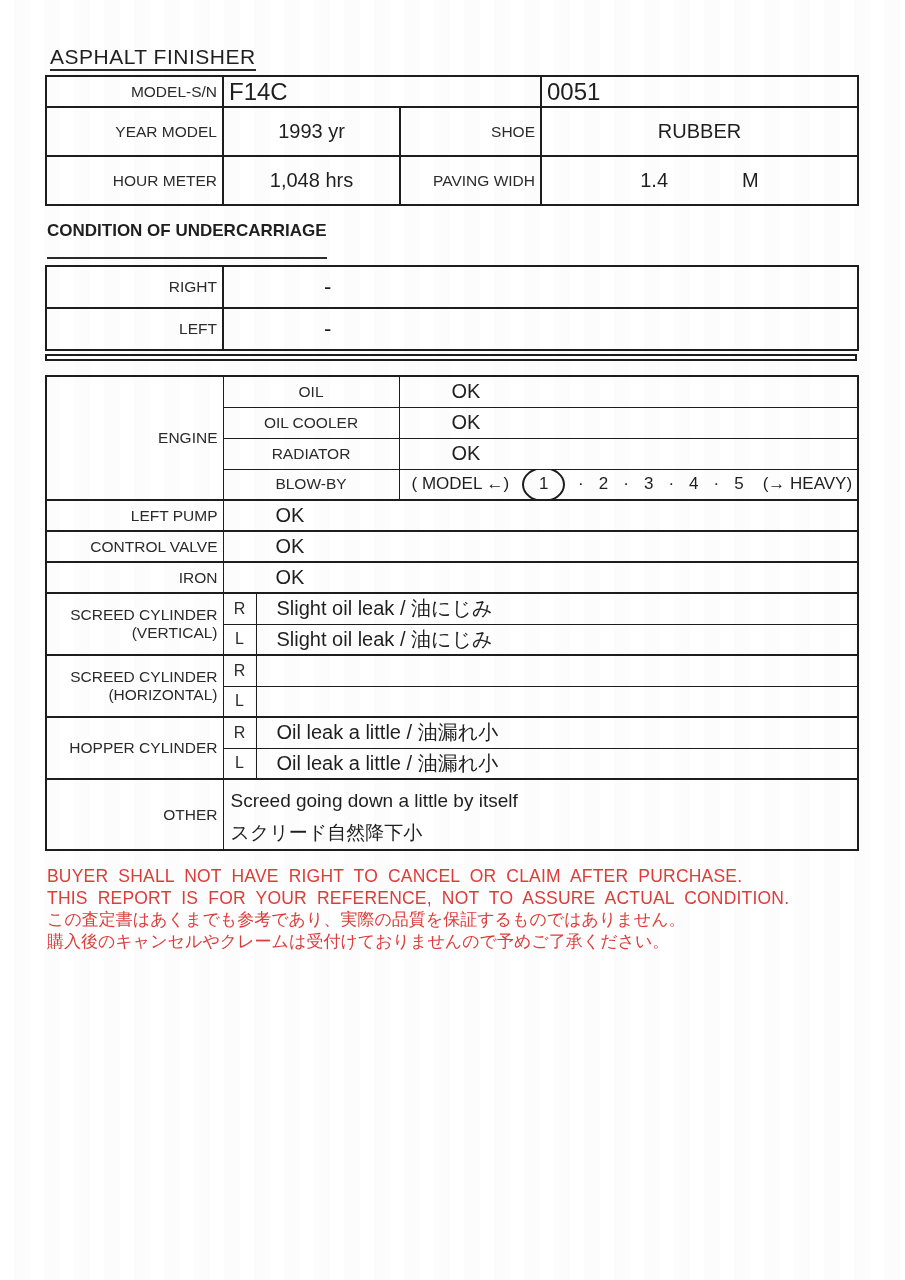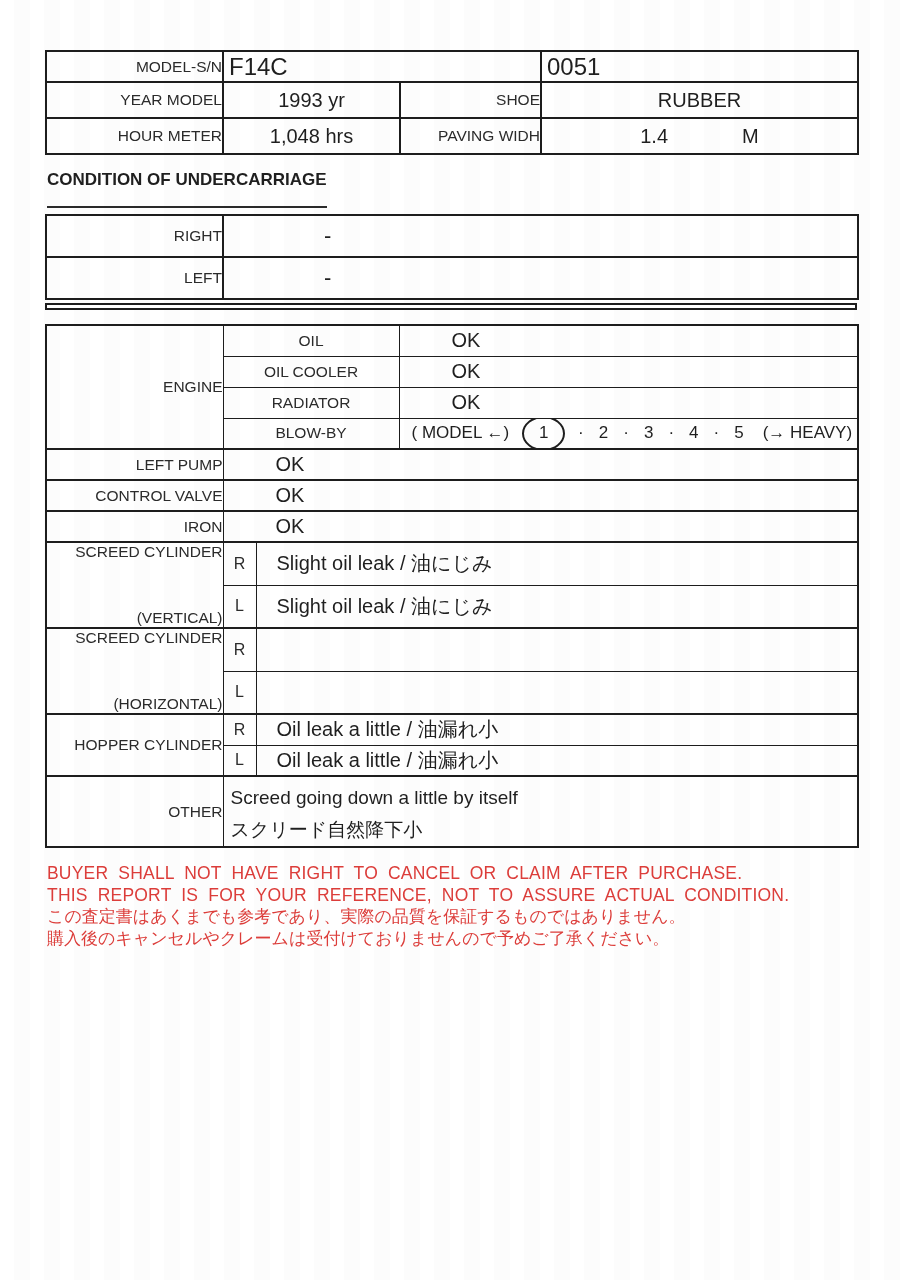--- a/index.html
+++ b/index.html
@@ -24,30 +24,31 @@
     padding-bottom: 1px;
     line-height: 22px;
   }
   table { border-collapse: collapse; table-layout: fixed; width: 812px; }
   table, td { border: 2px solid #1d1d1d; }
   td { overflow: hidden; white-space: nowrap; }
 
   
   .lbl {
     text-align: right;
+    padding-right: 5px;
     font-size: 15.5px;
     color: #2b2b2b;
     line-height: 18px;
   }
   .lbl .lbl2:empty { display: none; }
-  .lbl .lbl2 { display: block; margin-top: 48px; }
+  .lbl .lbl2 { display: block; }
 
   
   #spec { margin-top: 4px; }
-  #spec td { height: 36px; }
+  #spec td { height: 49px; }
   #spec tr:first-child td { height: 31px; }
   .big-val { font-size: 24px; padding-left: 5px; text-align: left; }
   .mid-val { font-size: 20px; text-align: center; }
   .paving-cell { font-size: 20px; margin-left: 41px; }
   .paving-inner { display: flex; justify-content: center; gap: 74px; }
 
   
   .section-heading {
     display: inline-block;
     margin: 16px 0 6px 2px;
@@ -101,20 +102,21 @@
   
   .disclaimer { margin-top: 15px; margin-left: 2px; color: #dc3d3a; }
   .disclaimer .en { font-size: 17.5px; line-height: 21.5px; word-spacing: 5px; letter-spacing: 0.2px; }
   .disclaimer .jp { font-size: 17px; line-height: 22px; }
 </style>
 </head>
 <body>
 
 <div class="page">
 
+  <h1 class="doc-title">ASPHALT FINISHER</h1>
 
   
   <table id="spec">
     <colgroup>
         <col style="width:177px">
         <col style="width:177px">
         <col style="width:141px">
         <col style="width:317px">
       </colgroup>
     <tbody>

